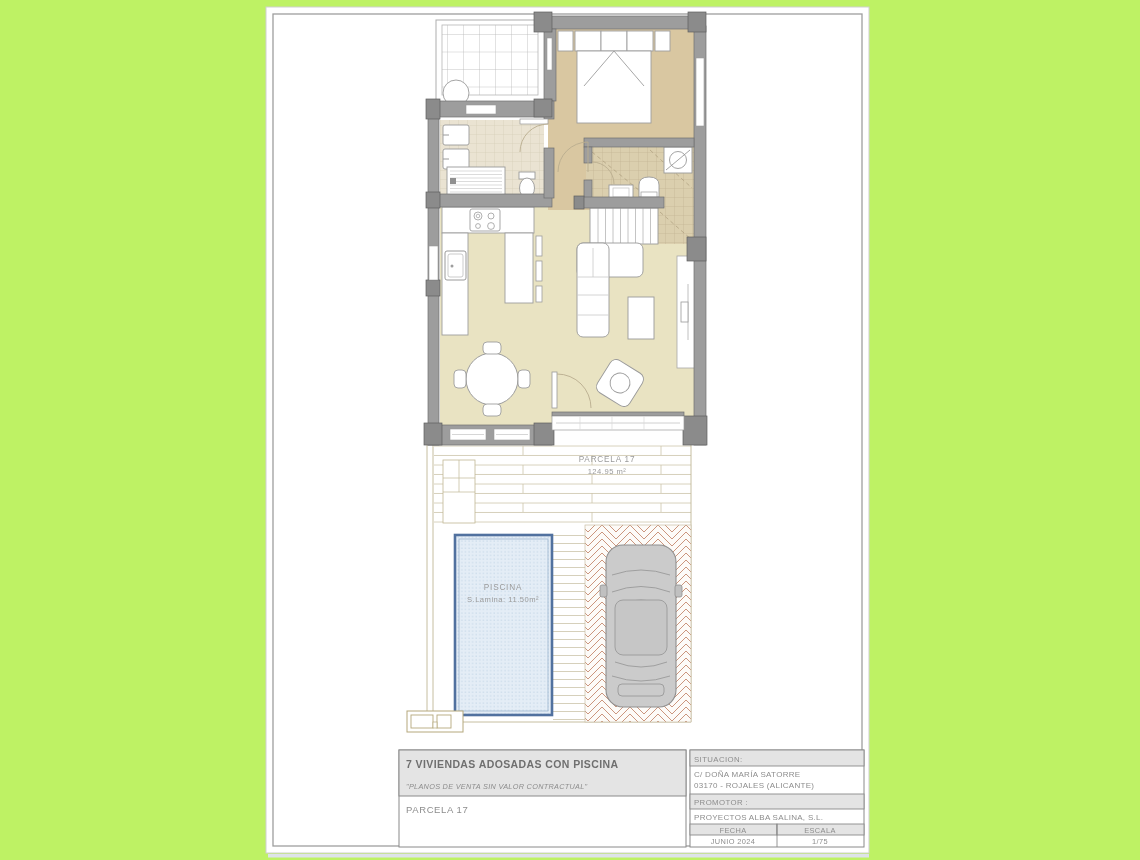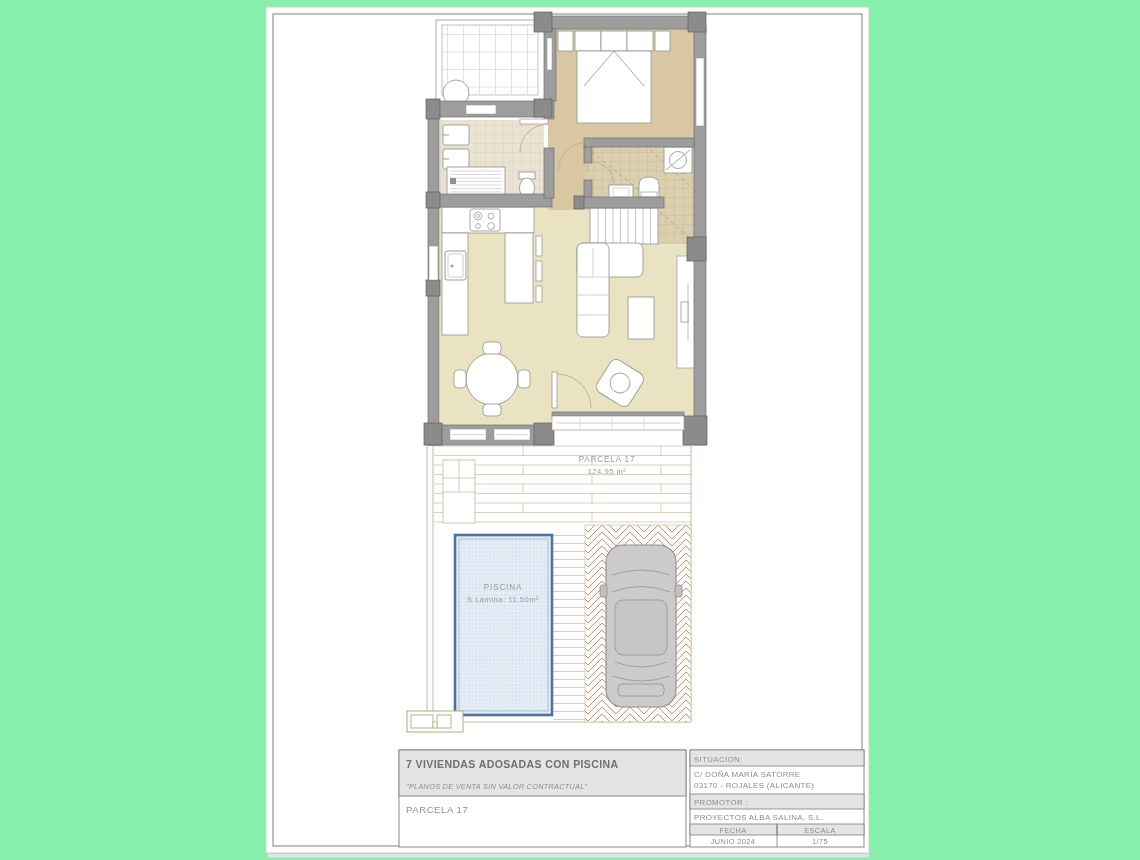--- a/index.html
+++ b/index.html
@@ -1,16 +1,16 @@
 <!DOCTYPE html>
 <html><head>
 <meta charset="utf-8">
 <style>
   html,body{margin:0;padding:0;background:#ffffff;}
-  .page{position:relative;width:1140px;height:860px;background:#86efac;overflow:hidden;
+  .page{position:relative;width:1140px;height:860px;background:#bef264;overflow:hidden;
         font-family:"Liberation Sans", sans-serif;}
   svg{position:absolute;left:0;top:0;}
   text{font-family:"Liberation Sans", sans-serif;fill:#8d8d8d;}
   .lbl{font-size:8.2px;letter-spacing:0.8px;fill:#9a9a9a;}
   .lbl-sm{font-size:7.6px;letter-spacing:0.5px;fill:#9a9a9a;}
   .tb-title{font-size:10.5px;font-weight:bold;fill:#6f6f6f;letter-spacing:0.4px;}
   .tb-disc{font-size:7.3px;font-style:italic;fill:#8d8d8d;letter-spacing:0.3px;}
   .tb-parcel{font-size:9.5px;fill:#8d8d8d;letter-spacing:0.6px;}
   .tb-h{font-size:7.8px;fill:#8d8d8d;letter-spacing:0.4px;}
   .tb-v{font-size:8px;fill:#8d8d8d;letter-spacing:0.3px;}

